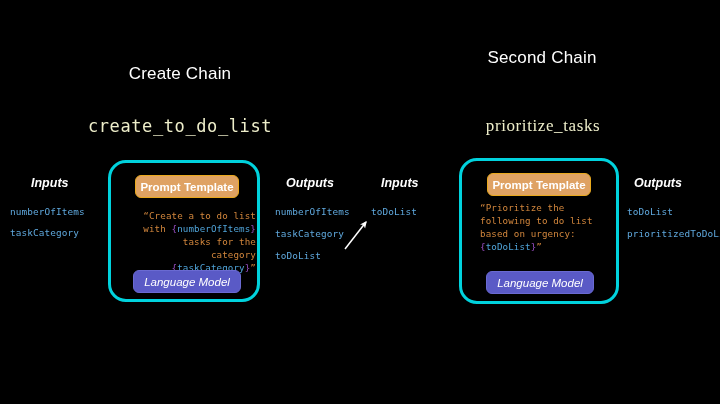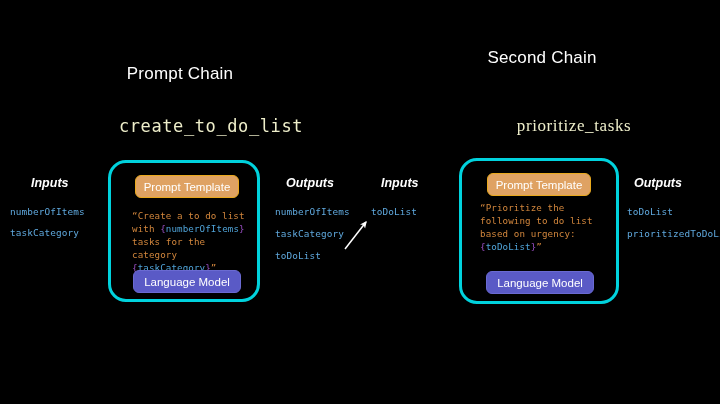--- a/index.html
+++ b/index.html
@@ -34,21 +34,20 @@
   }
 
   .chain-fn {
     position: absolute;
     color: #eeeeca;
     font-family: "DejaVu Sans Mono", "Liberation Mono", monospace;
     font-size: 17px;
     letter-spacing: 0.6px;
     white-space: nowrap;
     text-align: center;
-    margin-left: 31px;
   }
 
   
   .chain-box {
     position: absolute;
     border: 3px solid #00d2dd;
     border-radius: 18px;
     background: #000000;
     box-sizing: border-box;
   }
@@ -62,24 +61,26 @@
     justify-content: center;
     border-radius: 6px;
     color: #ffffff;
     font-size: 11.5px;
     font-weight: 400;
     white-space: nowrap;
   }
   .node-prompt {
     background: #dfa263;
     border: 1.6px solid #e9a91d;
+    font-weight: bold;
   }
   .node-llm {
     background: #5a5ac6;
     border: 1.6px solid #6a6ad2;
+    font-style: italic;
   }
 
   
   .prompt-text {
     position: absolute;
     font-family: "DejaVu Sans Mono", "Liberation Mono", monospace;
     font-size: 9.2px;
     line-height: 13px;
     color: #d2863c;
     white-space: pre-wrap;
@@ -112,33 +113,33 @@
     position: absolute;
     inset: 0;
     pointer-events: none;
   }
 </style>
 </head>
 <body style="background: rgb(0, 0, 0);">
 
 <div class="canvas">
 
-  <div class="chain-title" style="left:97px; top:64px; width:166px;">Prompt Chain</div>
+  <div class="chain-title" style="left:97px; top:64px; width:166px;">Create Chain</div>
 
   <div class="chain-fn" style="left: 80px; top: 116px; width: 200px; color: rgb(238, 238, 202);">create_to_do_list</div>
 
   <div class="io-head" style="left:31px; top:176px;">Inputs</div>
   <div class="io-var" style="left: 10px; top: 206px; color: rgb(95, 168, 221);">numberOfItems</div>
   <div class="io-var" style="left: 10px; top: 227px; color: rgb(95, 168, 221);">taskCategory</div>
 
   <div class="chain-box" style="left: 108px; top: 160px; width: 152px; height: 142px; border-color: rgb(0, 210, 221);">
 
     <div class="node node-prompt" style="left: 24px; top: 12px; width: 104px; height: 23px; background: rgb(223, 162, 99); border-color: rgb(233, 169, 29);">Prompt Template</div>
 
-    <div class="prompt-text" style="left: 21px; top: 46px; width: 124px; color: rgb(210, 134, 60);"><span>“Create a to do list
+    <div class="prompt-text" style="left: 21px; top: 46px; width: 124px; color: rgb(210, 134, 60); text-align: right;"><span>“Create a to do list
 with </span><span class="brace" style="color: rgb(154, 79, 196);">{</span><span class="var" style="color: rgb(79, 163, 216);">numberOfItems</span><span class="brace" style="color: rgb(154, 79, 196);">}</span><span>
 tasks for the
 category
 </span><span class="brace" style="color: rgb(154, 79, 196);">{</span><span class="var" style="color: rgb(79, 163, 216);">taskCategory</span><span class="brace" style="color: rgb(154, 79, 196);">}</span><span>”</span></div>
 
     <div class="node node-llm" style="left: 22px; top: 107px; width: 108px; height: 23px; background: rgb(90, 90, 198);">Language Model</div>
   </div>
 
   <div class="io-head" style="left:286px; top:176px;">Outputs</div>
   <div class="io-var" style="left: 275px; top: 206px; color: rgb(95, 168, 221);">numberOfItems</div>

